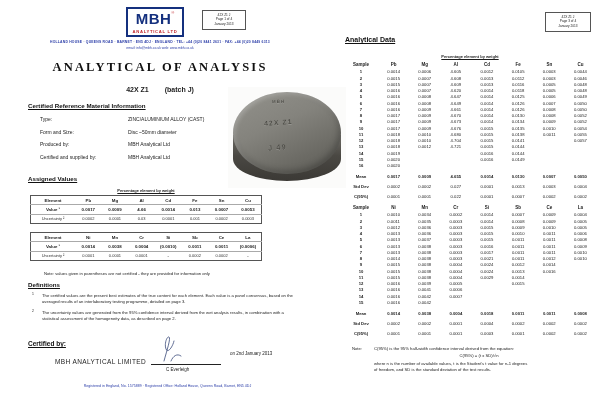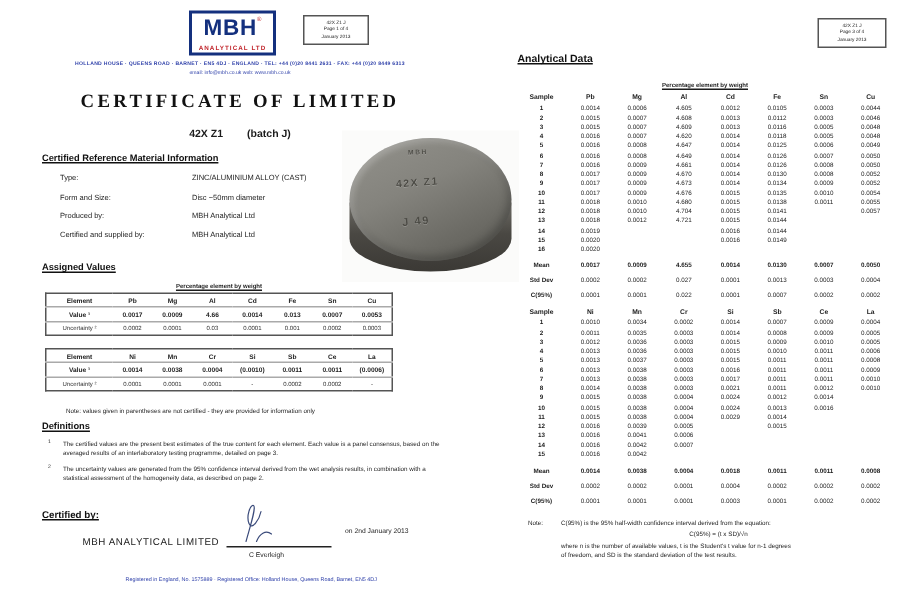--- a/index.html
+++ b/index.html
@@ -105,21 +105,21 @@
 
   <div class="abs refbox refbox1">
     <div>42X Z1 J</div>
     <div>Page 1 of 4</div>
     <div>January 2013</div>
   </div>
 
   <div class="abs address">HOLLAND HOUSE · QUEENS ROAD · BARNET · EN5 4DJ · ENGLAND · TEL: +44 (0)20 8441 2631 · FAX: +44 (0)20 8449 6313</div>
   <div class="abs contact">email: info@mbh.co.uk    web: www.mbh.co.uk</div>
 
-  <div class="abs title">CERTIFICATE OF LIMITED</div>
+  <div class="abs title">ANALYTICAL OF ANALYSIS</div>
 
   <div class="abs product-line">
     <span>42X Z1</span><span class="gap"></span><span>(batch J)</span>
   </div>
 
   <div class="abs h-u crm-heading">Certified Reference Material Information</div>
 
   <div class="abs crm">
     <div class="crm-row">
       <span class="crm-label">Type:</span>

